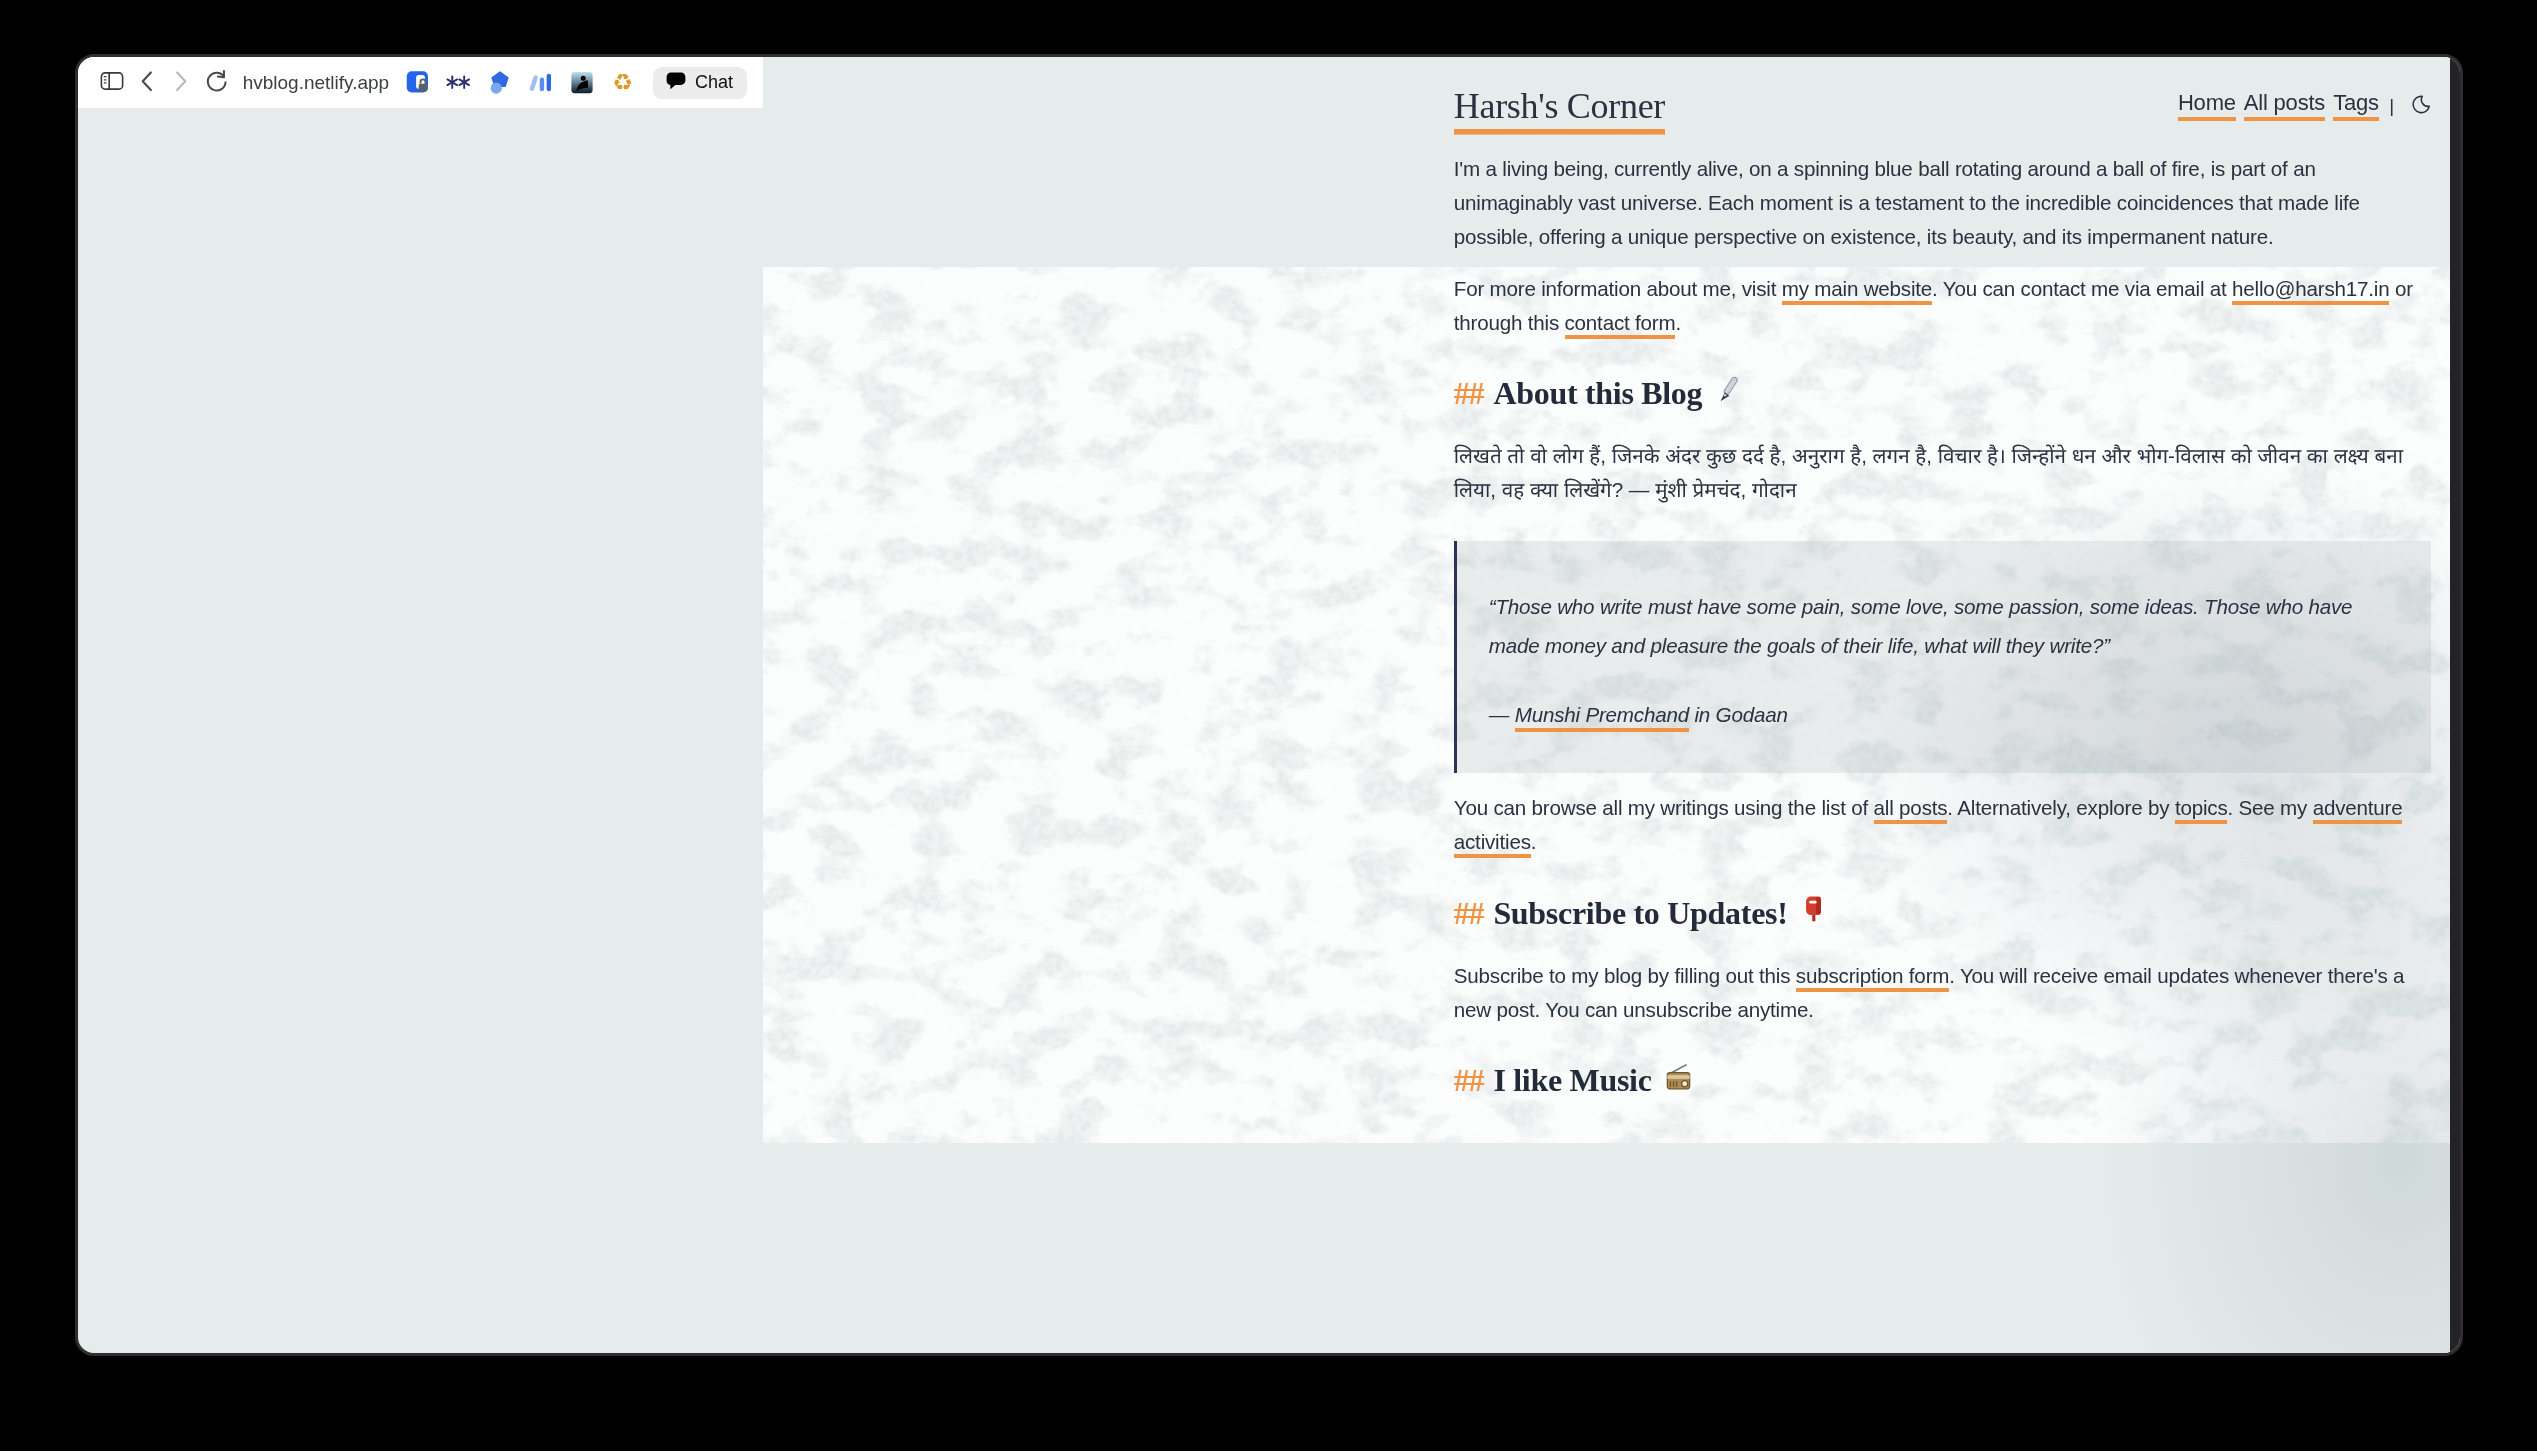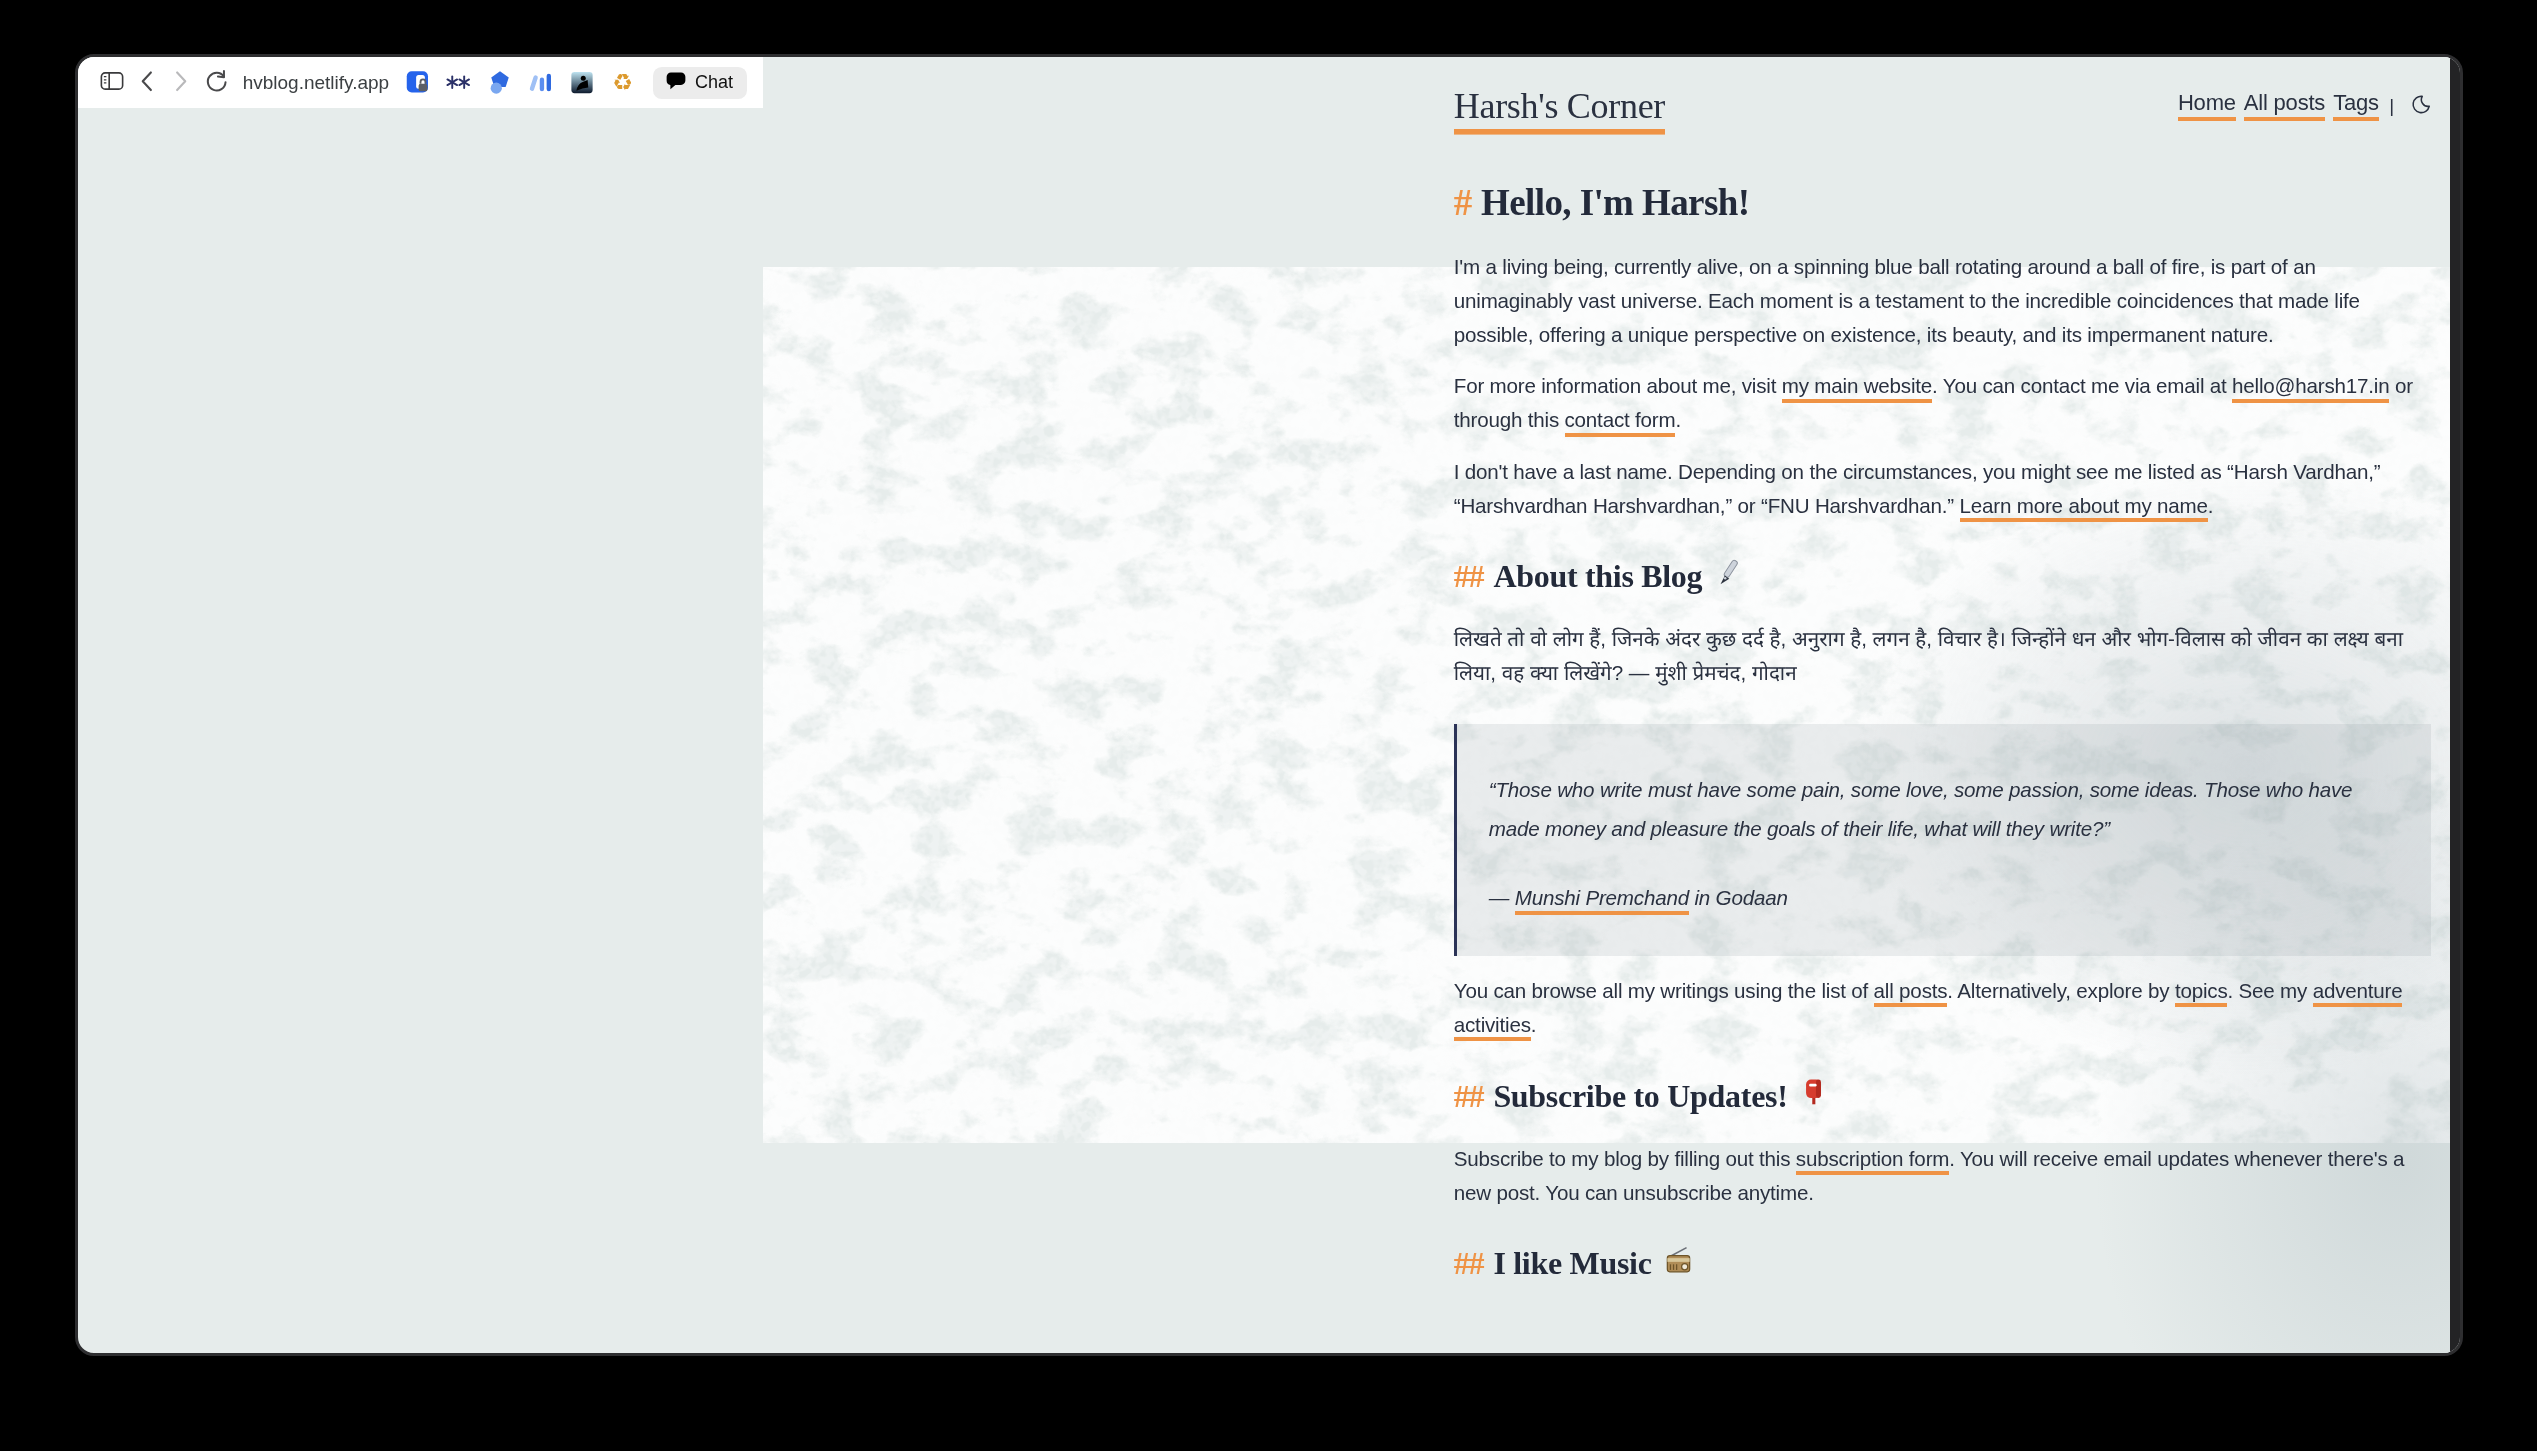--- a/index.html
+++ b/index.html
@@ -216,29 +216,25 @@
           <button class="moon-btn">
             <span>
               <svg width="21" height="21" viewBox="0 0 36 36" fill="none">
                 <path d="M21 4 A14 14 0 1 0 33 21 A11.5 11.5 0 0 1 21 4 Z" stroke="#2a3140" stroke-width="2.6" stroke-linejoin="round"></path>
               </svg>
             </span>
           </button>
         </nav>
       </div>
 
-      <h1>
-        <span class="hash">#</span><span>Hello, I'm Harsh!</span>
-      </h1>
 
       <p><span>I'm a living being, currently alive, on a spinning blue ball rotating around a ball of fire, is part of an unimaginably vast universe. Each moment is a testament to the incredible coincidences that made life possible, offering a unique perspective on existence, its beauty, and its impermanent nature.</span></p>
 
       <p><span>For more information about me, visit </span><a href="#" class="lnk">my main website</a><span>. You can contact me via email at </span><a href="#" class="lnk">hello@harsh17.in</a><span> or through this </span><a href="#" class="lnk">contact form</a><span>.</span></p>
 
-      <p><span>I don't have a last name. Depending on the circumstances, you might see me listed as “Harsh Vardhan,” “Harshvardhan Harshvardhan,” or “FNU Harshvardhan.” </span><a href="#" class="lnk">Learn more about my name</a><span>.</span></p>
 
       <h2>
         <span class="hash">##</span>
           <span>About this Blog</span>
         <span class="h-emoji">
           <svg width="30" height="30" viewBox="0 0 48 48">
             <rect x="24" y="2" width="9" height="30" rx="4" fill="#cdd3db" stroke="#8a919c" stroke-width="1.5" transform="rotate(33 28 17)"></rect>
             <path d="M12 42 L19 28 L26 33 Z" fill="#2e3440"></path>
             <circle cx="19.5" cy="32.5" r="2" fill="#cdd3db"></circle>
           </svg>

